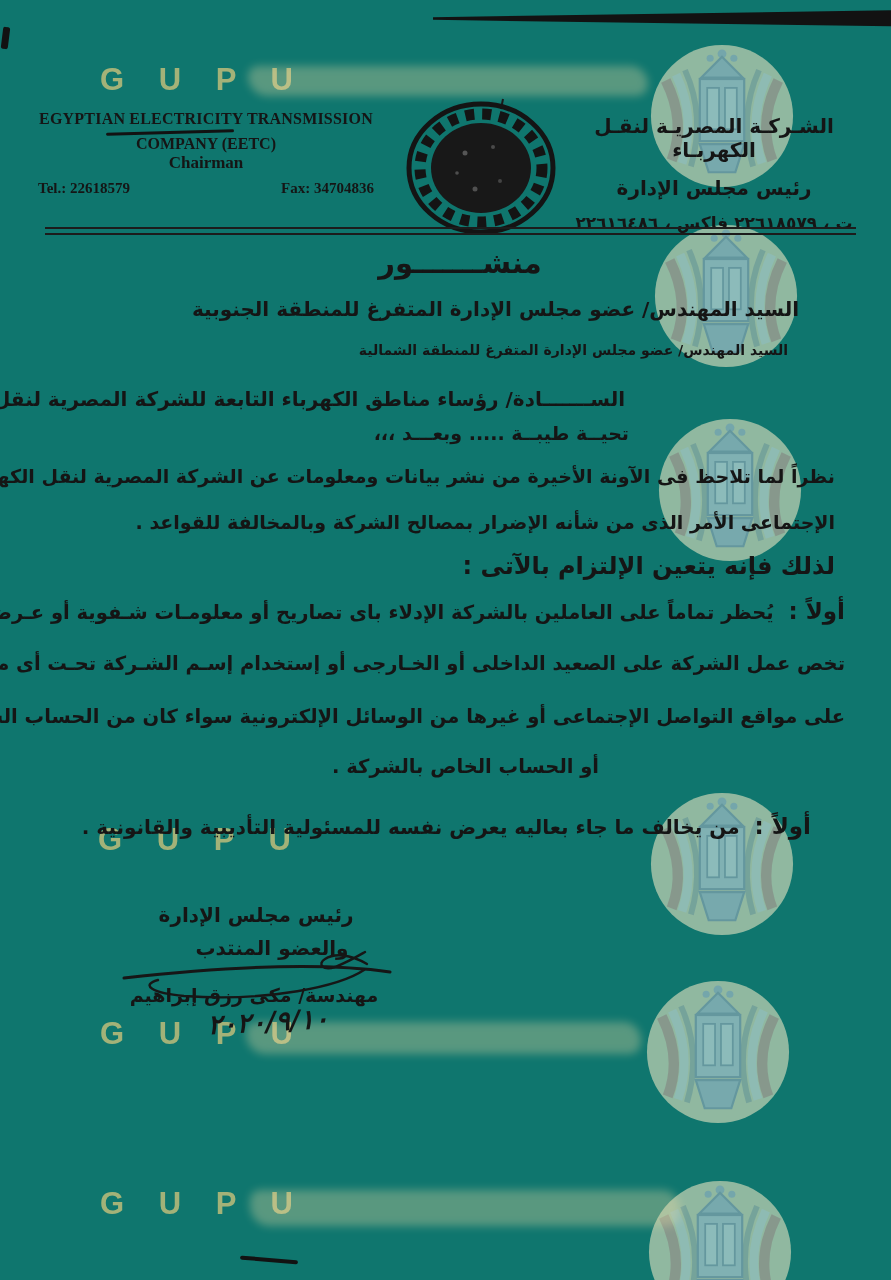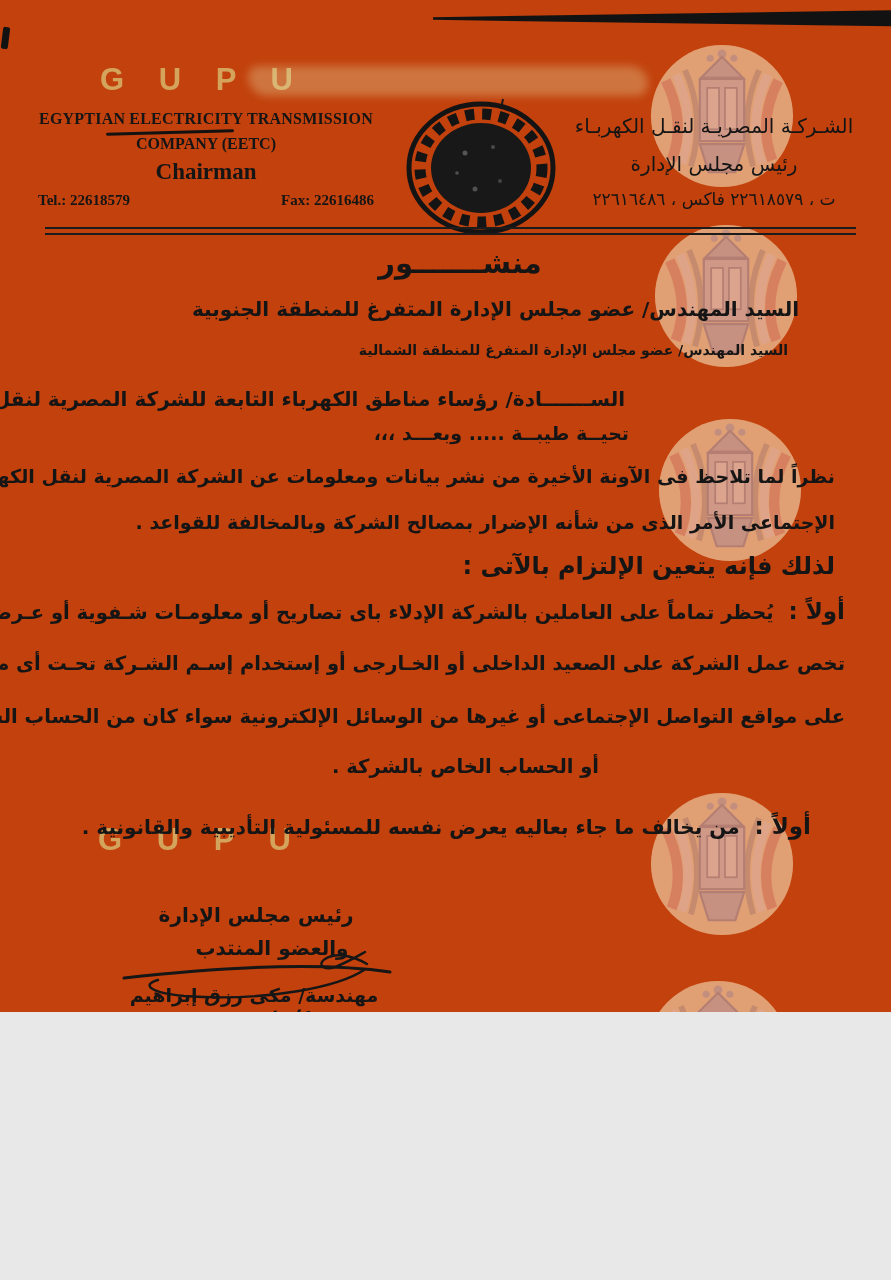--- a/index.html
+++ b/index.html
@@ -1,20 +1,20 @@
 <!DOCTYPE html>
 <html lang="ar"><head>
 <meta charset="utf-8">
 <style>
   html,body{margin:0;padding:0;background:#e8e8e8;}
   .page{
     position:relative;
-    width:891px;height:1012px;
+    width:891px;height:1280px;
     margin:0 auto;
-    background:#c2410c;
+    background:#0f766e;
     overflow:hidden;
     font-family:"DejaVu Sans",sans-serif;
     color:#151515;
   }
   
   .wm{position:absolute;z-index:1;pointer-events:none;}
   .gupu{
     font-family:"Liberation Sans",sans-serif;
     font-weight:bold;font-size:31px;letter-spacing:13px;
     color:#dcca7c;opacity:.72;filter:blur(.4px);
@@ -32,26 +32,26 @@
   .edge-mark{left:2px;top:27px;width:7px;height:22px;border-radius:2px;transform:rotate(7deg);}
   .strike{left:106px;top:131px;width:128px;height:3px;transform:rotate(-1.5deg);border-radius:2px;}
   .bottom-dash{left:240px;top:1258px;width:58px;height:4px;transform:rotate(5deg);border-radius:2px;}
   
   .hdr-left{
     position:absolute;z-index:2;left:38px;top:110px;width:336px;
     text-align:center;font-family:"Liberation Serif",serif;font-weight:bold;
   }
   .hdr-left .l1{font-size:16px;letter-spacing:.2px;}
   .hdr-left .l2{font-size:16px;margin-top:7px;}
-  .hdr-left .l3{font-size:23px;margin-top:6px;}
+  .hdr-left .l3{font-size:17px;}
   .hdr-left .l4{font-size:15px;margin-top:7px;display:flex;justify-content:space-between;gap:28px;}
   .seal{position:absolute;z-index:2;left:405px;top:97px;}
   .hdr-right{
     position:absolute;z-index:2;left:556px;top:114px;width:316px;
-    direction:rtl;text-align:center;font-weight:normal;
+    direction:rtl;text-align:center;font-weight:bold;
   }
   .hdr-right .l1{font-size:20px;}
   .hdr-right .l2{font-size:20px;margin-top:14px;}
   .hdr-right .l3{font-size:17px;margin-top:13px;letter-spacing:1px;}
   .rule{
     position:absolute;z-index:2;left:45px;top:227px;width:811px;height:4px;
     border-top:2px solid #1c1c1c;border-bottom:2px solid #1c1c1c;
   }
   
   .ar{direction:rtl;position:absolute;z-index:2;white-space:nowrap;font-weight:bold;}
@@ -213,21 +213,21 @@
   <div class="artifact edge-mark"></div>
   <div class="artifact strike"></div>
   <div class="artifact bottom-dash"></div>
 
   <div class="hdr-left">
     <div class="l1">EGYPTIAN ELECTRICITY TRANSMISSION</div>
     <div class="l2">COMPANY (EETC)</div>
     <div class="l3">Chairman</div>
     <div class="l4">
       <span>Tel.: 22618579</span>
-      <span>Fax: 22616486</span>
+      <span>Fax: 34704836</span>
     </div>
   </div>
 
   <svg class="seal" width="152" height="138" viewBox="0 0 152 138">
     <line x1="98" y1="2" x2="96" y2="12" stroke="#1a1a1a" stroke-width="2"></line>
     <ellipse cx="76" cy="71" rx="72" ry="64" fill="none" stroke="#141414" stroke-width="5"></ellipse>
     <ellipse cx="76" cy="71" rx="61" ry="54" fill="none" stroke="#141414" stroke-width="11" stroke-dasharray="9 8"></ellipse>
     <ellipse cx="76" cy="71" rx="50" ry="45" fill="#181818"></ellipse>
     <circle cx="60" cy="56" r="2.5" fill="#555"></circle>
     <circle cx="88" cy="50" r="2" fill="#4a4a4a"></circle>

